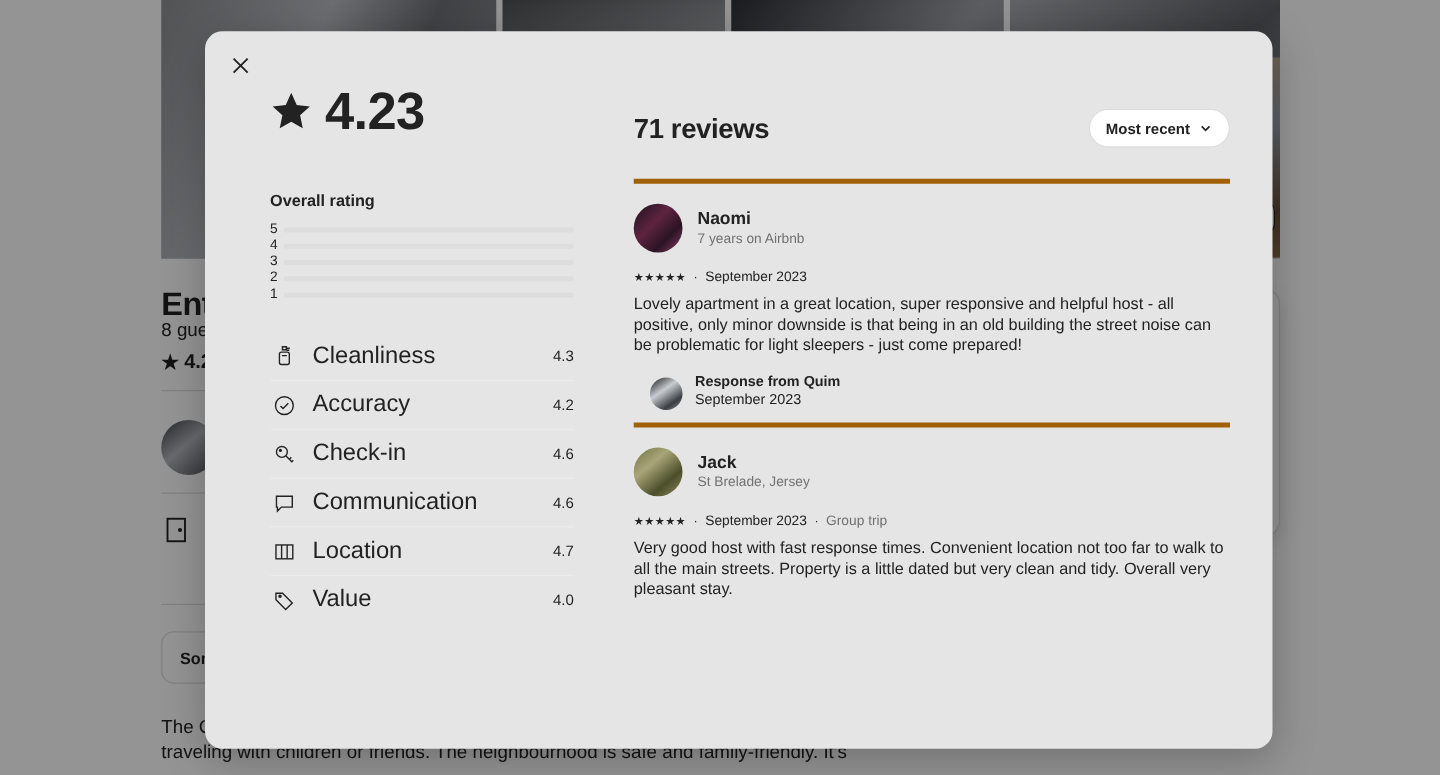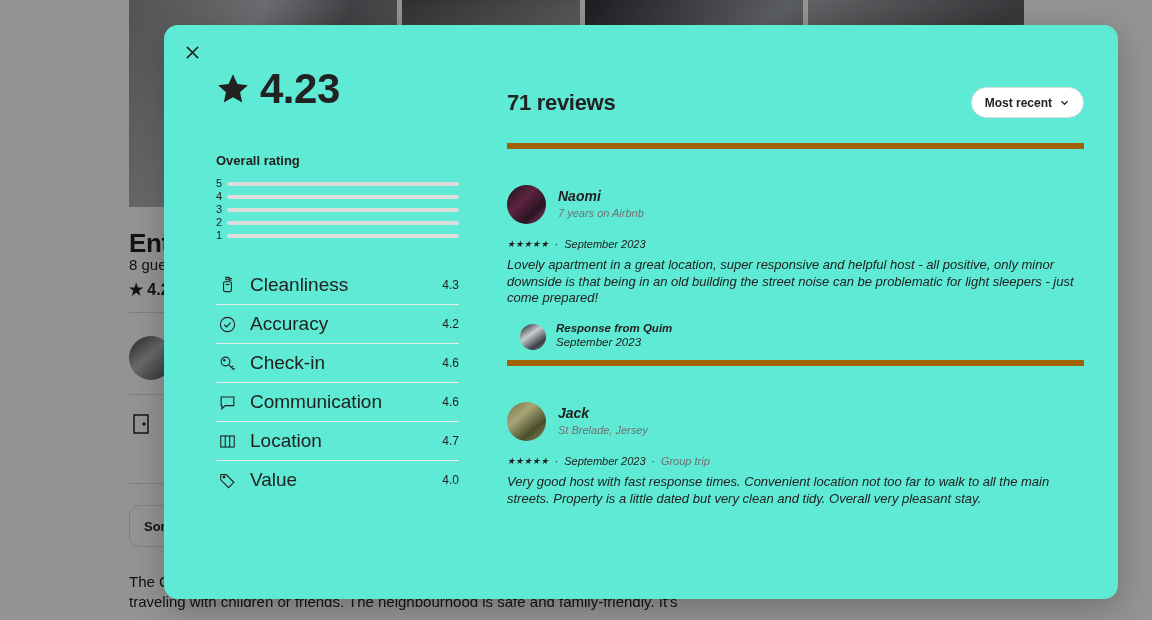--- a/index.html
+++ b/index.html
@@ -105,22 +105,22 @@
 
   
   #scrim {
     position: absolute; inset: 0;
     background: rgba(0,0,0,0.42);
   }
 
   
   #modal {
     position: absolute; left: 164px; top: 25px;
-    width: 954px; height: 574px;
-    background: #5eead4;
+    width: 854px; height: 574px;
+    background: #e5e5e5;
     border-radius: 14px;
     box-shadow: 0 8px 34px rgba(0,0,0,0.25);
     overflow: hidden;
   }
   .close-btn {
     position: absolute; left: 14px; top: 13px;
     width: 28px; height: 28px; border-radius: 50%;
     border: none; background: transparent; cursor: pointer;
     display: flex; align-items: center; justify-content: center;
   }
@@ -183,21 +183,21 @@
     border: 1px solid #dddddd; border-radius: 19px;
     margin-bottom: 26px;
   }
   .search-box input {
     flex: 1; border: none; outline: none;
     font-size: 13px; color: #222; font-family: "Liberation Sans", sans-serif;
     background: transparent;
   }
   .search-box input::placeholder { color: #717171; }
 
-  .review { border-top: 6px solid #a16207; padding-top: 36px; margin-bottom: 6px; font-style: italic; }
+  .review { border-top: 4px solid #a16207; padding-top: 16px; margin-bottom: 6px; }
   .rev-user { display: flex; align-items: center; gap: 12px; margin-bottom: 14px; }
   .avatar { width: 39px; height: 39px; border-radius: 50%; flex: 0 0 39px; }
   .av-naomi { background: linear-gradient(135deg,#1b1018 0%,#5e2440 40%,#2a1422 70%,#8a3f6b 100%); }
   .av-jack  { background: linear-gradient(140deg,#6e7243 0%,#a9a578 35%,#4a4e2a 70%,#8f8b5e 100%); }
   .av-quim  { width: 26px; height: 26px; flex: 0 0 26px; background: linear-gradient(145deg,#0e1014 0%,#c9ccd0 40%,#3a3d42 75%,#8e9196 100%); }
   .rev-name { font-size: 14px; font-weight: 600; color: #222; line-height: 1.25; }
   .rev-meta { font-size: 11px; color: #717171; line-height: 1.4; }
   .rev-stars-line {
     display: flex; align-items: center; gap: 6px;
     font-size: 11px; color: #222; margin-bottom: 7px;

